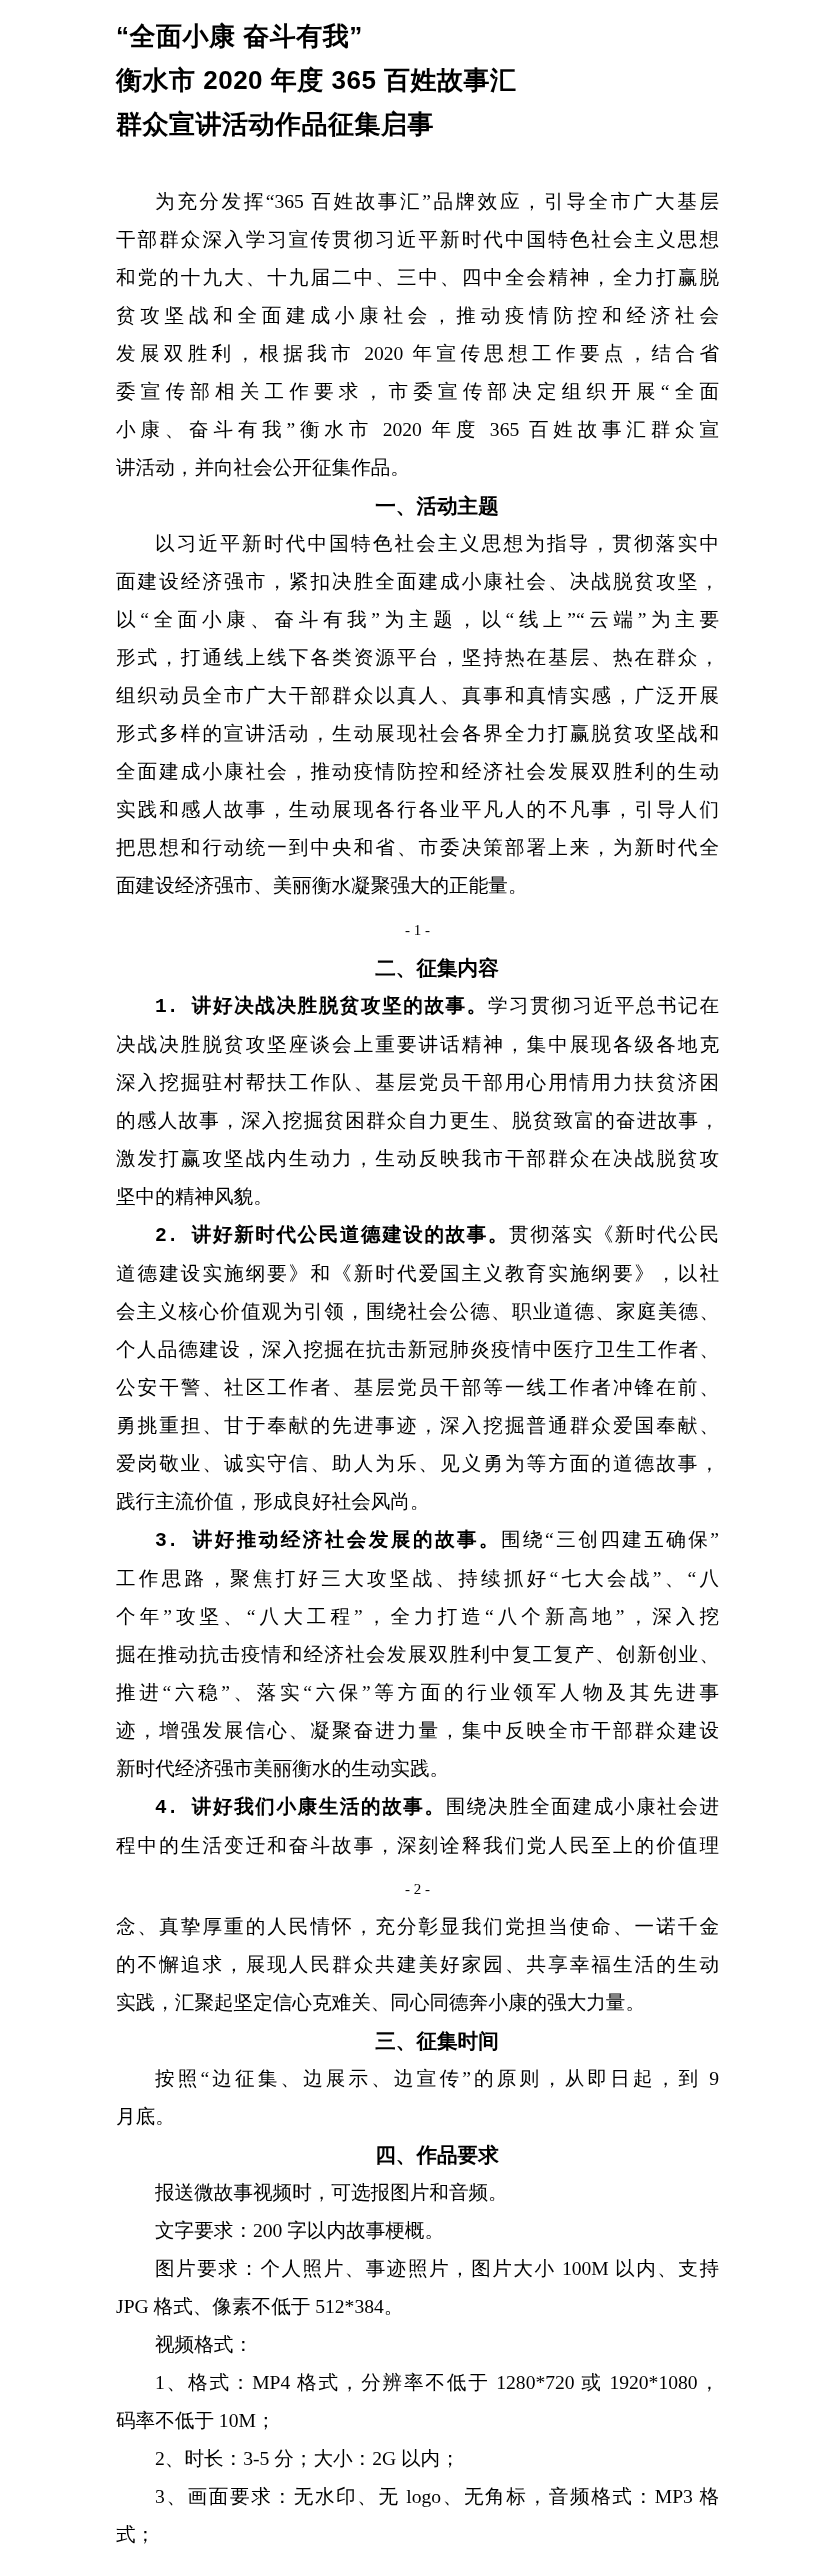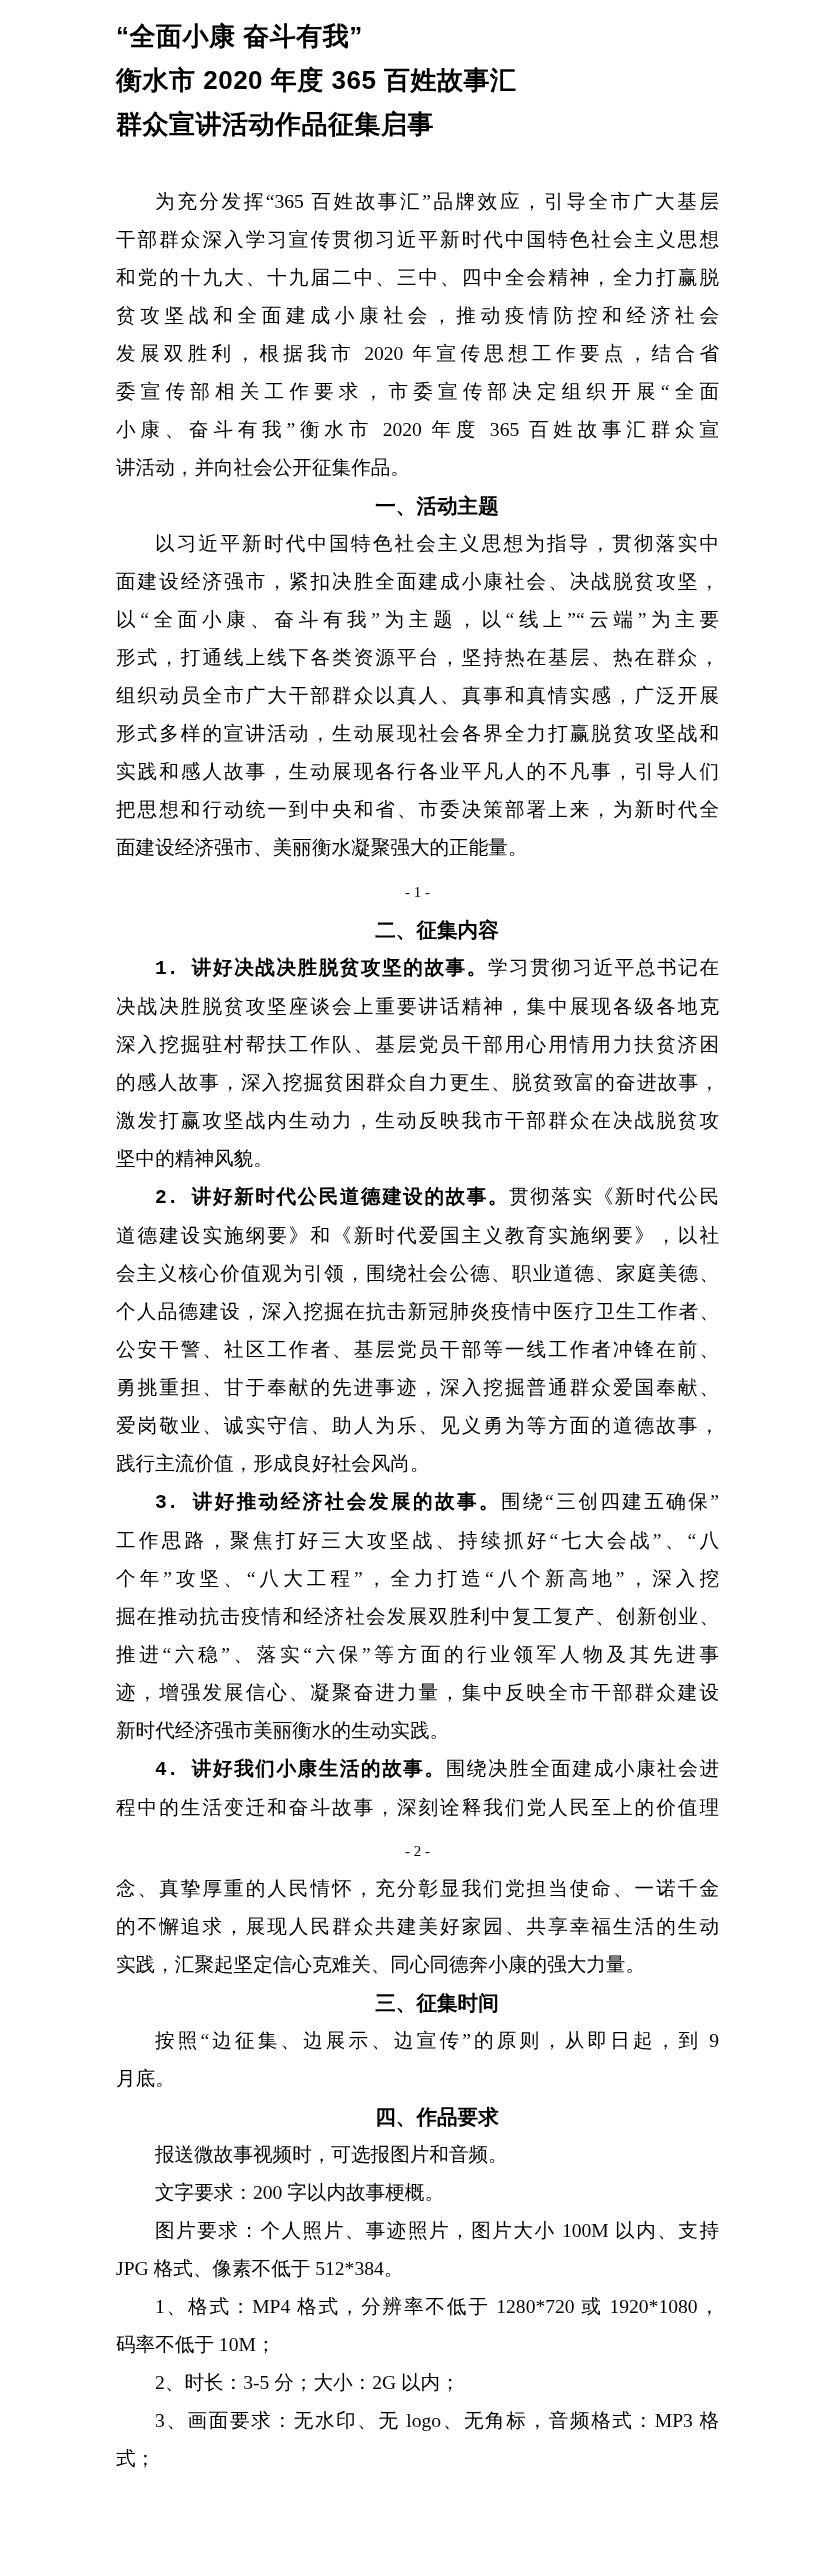--- a/index.html
+++ b/index.html
@@ -51,20 +51,21 @@
       <div class="blk line just">委宣传部相关工作要求，市委宣传部决定组织开展“全面</div>
       <div class="blk line just">小康、奋斗有我”衡水市 2020 年度 365 百姓故事汇群众宣</div>
       <div class="blk line">讲活动，并向社会公开征集作品。</div>
       <div class="blk heading">一、活动主题</div>
       <div class="blk line indent just">以习近平新时代中国特色社会主义思想为指导，贯彻落实中</div>
       <div class="blk line just">面建设经济强市，紧扣决胜全面建成小康社会、决战脱贫攻坚，</div>
       <div class="blk line just">以“全面小康、奋斗有我”为主题，以“线上”“云端”为主要</div>
       <div class="blk line just">形式，打通线上线下各类资源平台，坚持热在基层、热在群众，</div>
       <div class="blk line just">组织动员全市广大干部群众以真人、真事和真情实感，广泛开展</div>
       <div class="blk line just">形式多样的宣讲活动，生动展现社会各界全力打赢脱贫攻坚战和</div>
+      <div class="blk line just">全面建成小康社会，推动疫情防控和经济社会发展双胜利的生动</div>
       <div class="blk line just">实践和感人故事，生动展现各行各业平凡人的不凡事，引导人们</div>
       <div class="blk line just">把思想和行动统一到中央和省、市委决策部署上来，为新时代全</div>
       <div class="blk line">面建设经济强市、美丽衡水凝聚强大的正能量。</div>
       <div class="blk page_number">- 1 -</div>
       <div class="blk heading">二、征集内容</div>
       <div class="blk line indent just"><span class="lead">1. 讲好决战决胜脱贫攻坚的故事。</span>学习贯彻习近平总书记在</div>
       <div class="blk line just">决战决胜脱贫攻坚座谈会上重要讲话精神，集中展现各级各地克</div>
       <div class="blk line just">深入挖掘驻村帮扶工作队、基层党员干部用心用情用力扶贫济困</div>
       <div class="blk line just">的感人故事，深入挖掘贫困群众自力更生、脱贫致富的奋进故事，</div>
       <div class="blk line just">激发打赢攻坚战内生动力，生动反映我市干部群众在决战脱贫攻</div>
@@ -91,20 +92,21 @@
       <div class="blk line just">的不懈追求，展现人民群众共建美好家园、共享幸福生活的生动</div>
       <div class="blk line">实践，汇聚起坚定信心克难关、同心同德奔小康的强大力量。</div>
       <div class="blk heading">三、征集时间</div>
       <div class="blk line indent just">按照“边征集、边展示、边宣传”的原则，从即日起，到 9</div>
       <div class="blk line">月底。</div>
       <div class="blk heading">四、作品要求</div>
       <div class="blk line indent">报送微故事视频时，可选报图片和音频。</div>
       <div class="blk line indent">文字要求：200 字以内故事梗概。</div>
       <div class="blk line indent just">图片要求：个人照片、事迹照片，图片大小 100M 以内、支持</div>
       <div class="blk line">JPG 格式、像素不低于 512*384。</div>
+      <div class="blk line indent">视频格式：</div>
       <div class="blk line indent just">1、格式：MP4 格式，分辨率不低于 1280*720 或 1920*1080，</div>
       <div class="blk line">码率不低于 10M；</div>
       <div class="blk line indent">2、时长：3-5 分；大小：2G 以内；</div>
       <div class="blk line indent just">3、画面要求：无水印、无 logo、无角标，音频格式：MP3 格</div>
       <div class="blk line">式；</div>
     </div>
 </div>
 
 
 </body></html>

